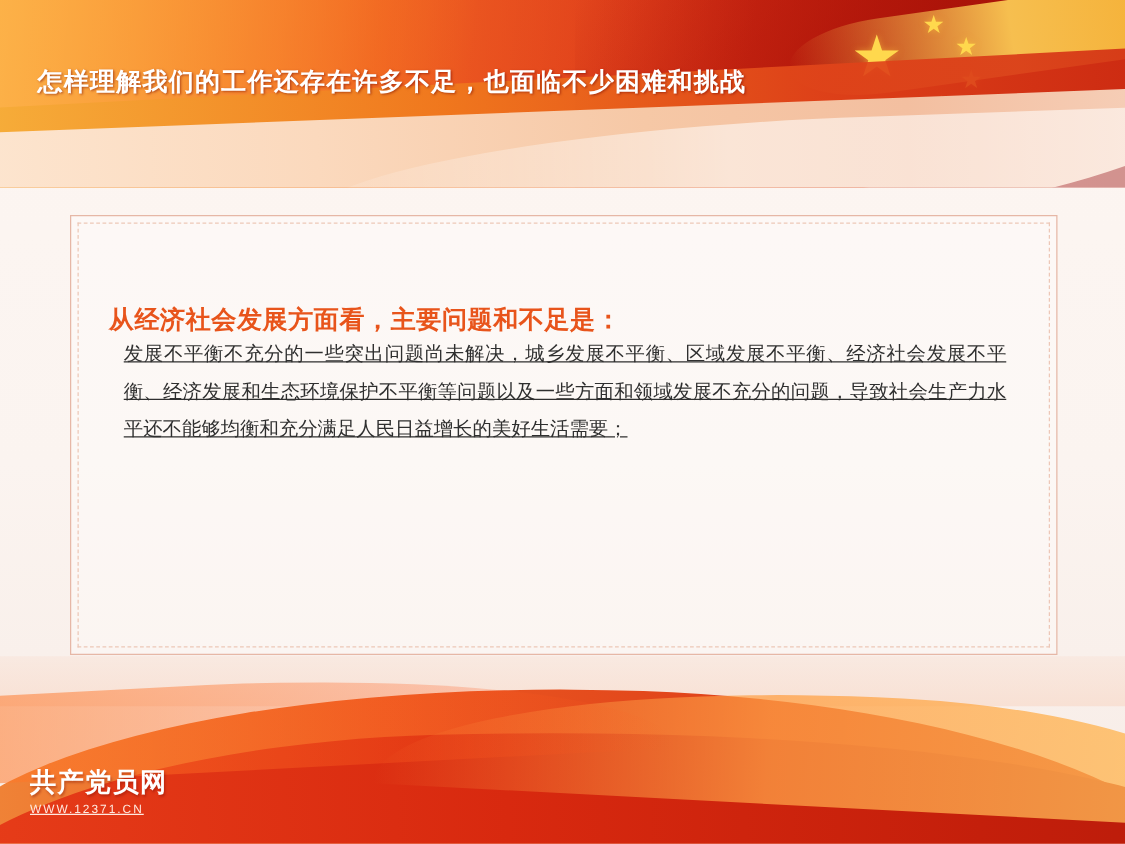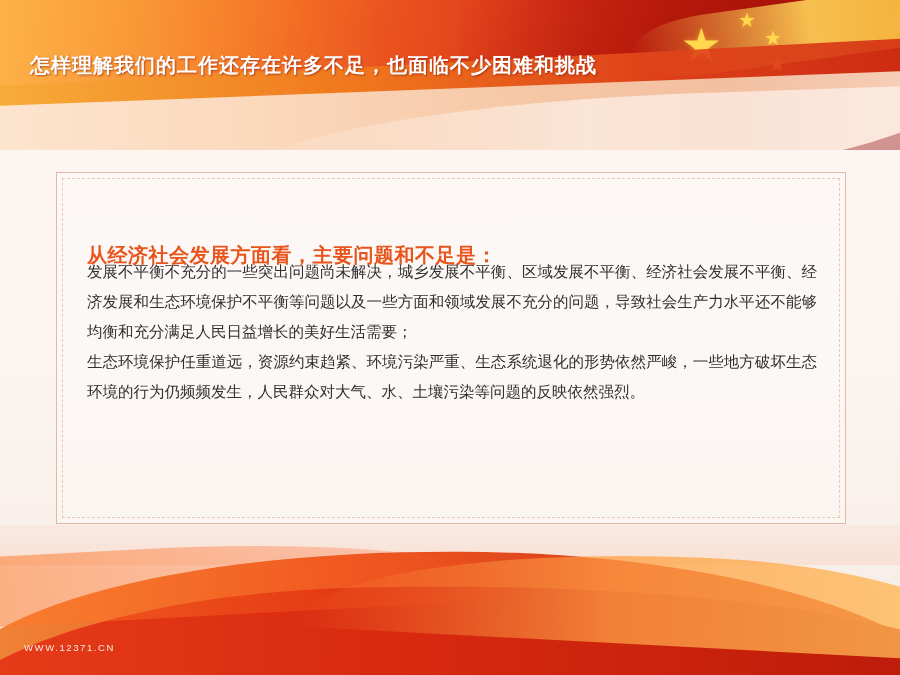--- a/index.html
+++ b/index.html
@@ -155,21 +155,22 @@
     position: absolute;
     left: 30px;
     top: 84px;
     width: 730px;
     font-size: 15.5px;
     line-height: 30px;
     color: #2f2f2f;
     text-align: justify;
   }
   .body-text p {
-    margin: 0;
+    margin: 12px;
+    text-decoration: underline;
   }
 
   
   .bottom {
     position: absolute;
     left: 0; bottom: 0;
     width: 900px;
     height: 150px;
     overflow: hidden;
   }
@@ -224,20 +225,21 @@
     font-weight: bold;
     letter-spacing: 1px;
     text-shadow: 1px 1px 2px rgba(120,10,0,.4);
     line-height: 1.1;
   }
   .logo-url {
     font-size: 9.5px;
     letter-spacing: 1.6px;
     margin-top: 4px;
     color: #ffe9e0;
+    text-decoration: underline;
   }
 </style>
 </head>
 <body>
 
 <div class="slide">
 
   <div class="banner">
     <div class="banner-bg"></div>
     <div class="banner-gold"></div>
@@ -254,29 +256,29 @@
     <div class="banner-wave1"></div>
     <div class="banner-wave2"></div>
     <div class="banner-wave3"></div>
     <div class="banner-title">怎样理解我们的工作还存在许多不足，也面临不少困难和挑战</div>
   </div>
 
   <div class="content-box">
     <div class="subtitle">从经济社会发展方面看，主要问题和不足是：</div>
     <div class="body-text">
       <p>发展不平衡不充分的一些突出问题尚未解决，城乡发展不平衡、区域发展不平衡、经济社会发展不平衡、经济发展和生态环境保护不平衡等问题以及一些方面和领域发展不充分的问题，导致社会生产力水平还不能够均衡和充分满足人民日益增长的美好生活需要；</p>
-      <p>生态环境保护任重道远，资源约束趋紧、环境污染严重、生态系统退化的形势依然严峻，一些地方破坏生态环境的行为仍频频发生，人民群众对大气、水、土壤污染等问题的反映依然强烈。</p>
     </div>
   </div>
 
   <div class="bottom">
     <div class="b-fade"></div>
     <div class="b-wave-a"></div>
     <div class="b-wave-b"></div>
     <div class="b-wave-c"></div>
     <div class="b-wave-d"></div>
   </div>
 
   <div class="logo">
+    <div class="logo-text">共产党员网</div>
     <div class="logo-url">WWW.12371.CN</div>
   </div>
 
 </div>
 
 </body></html>

